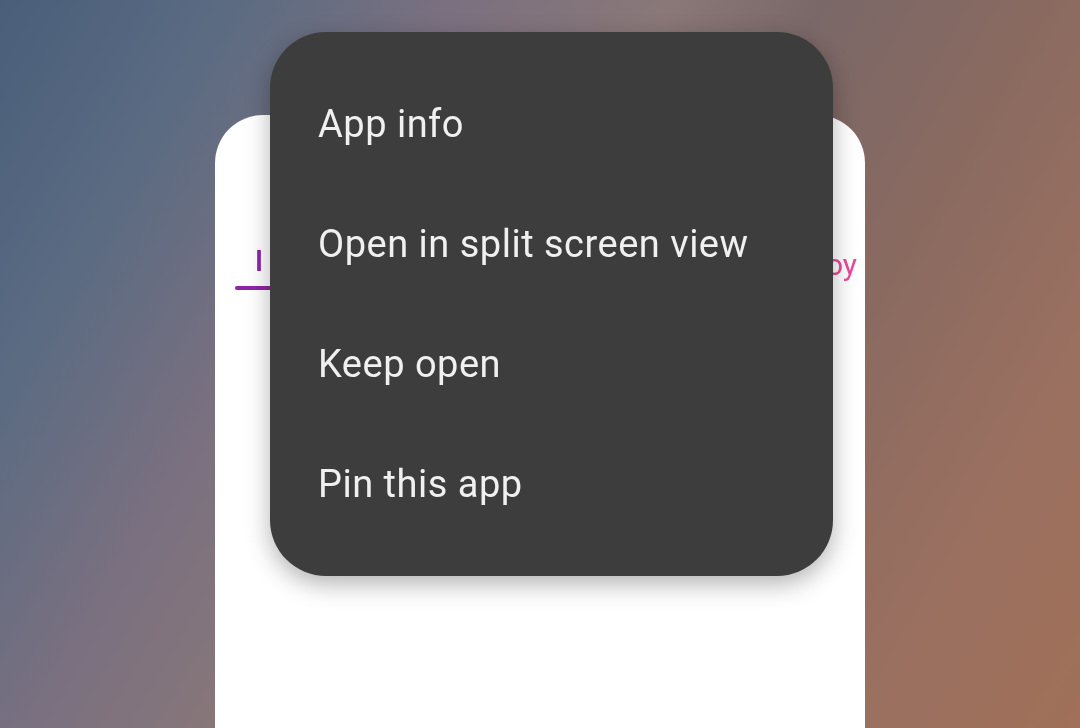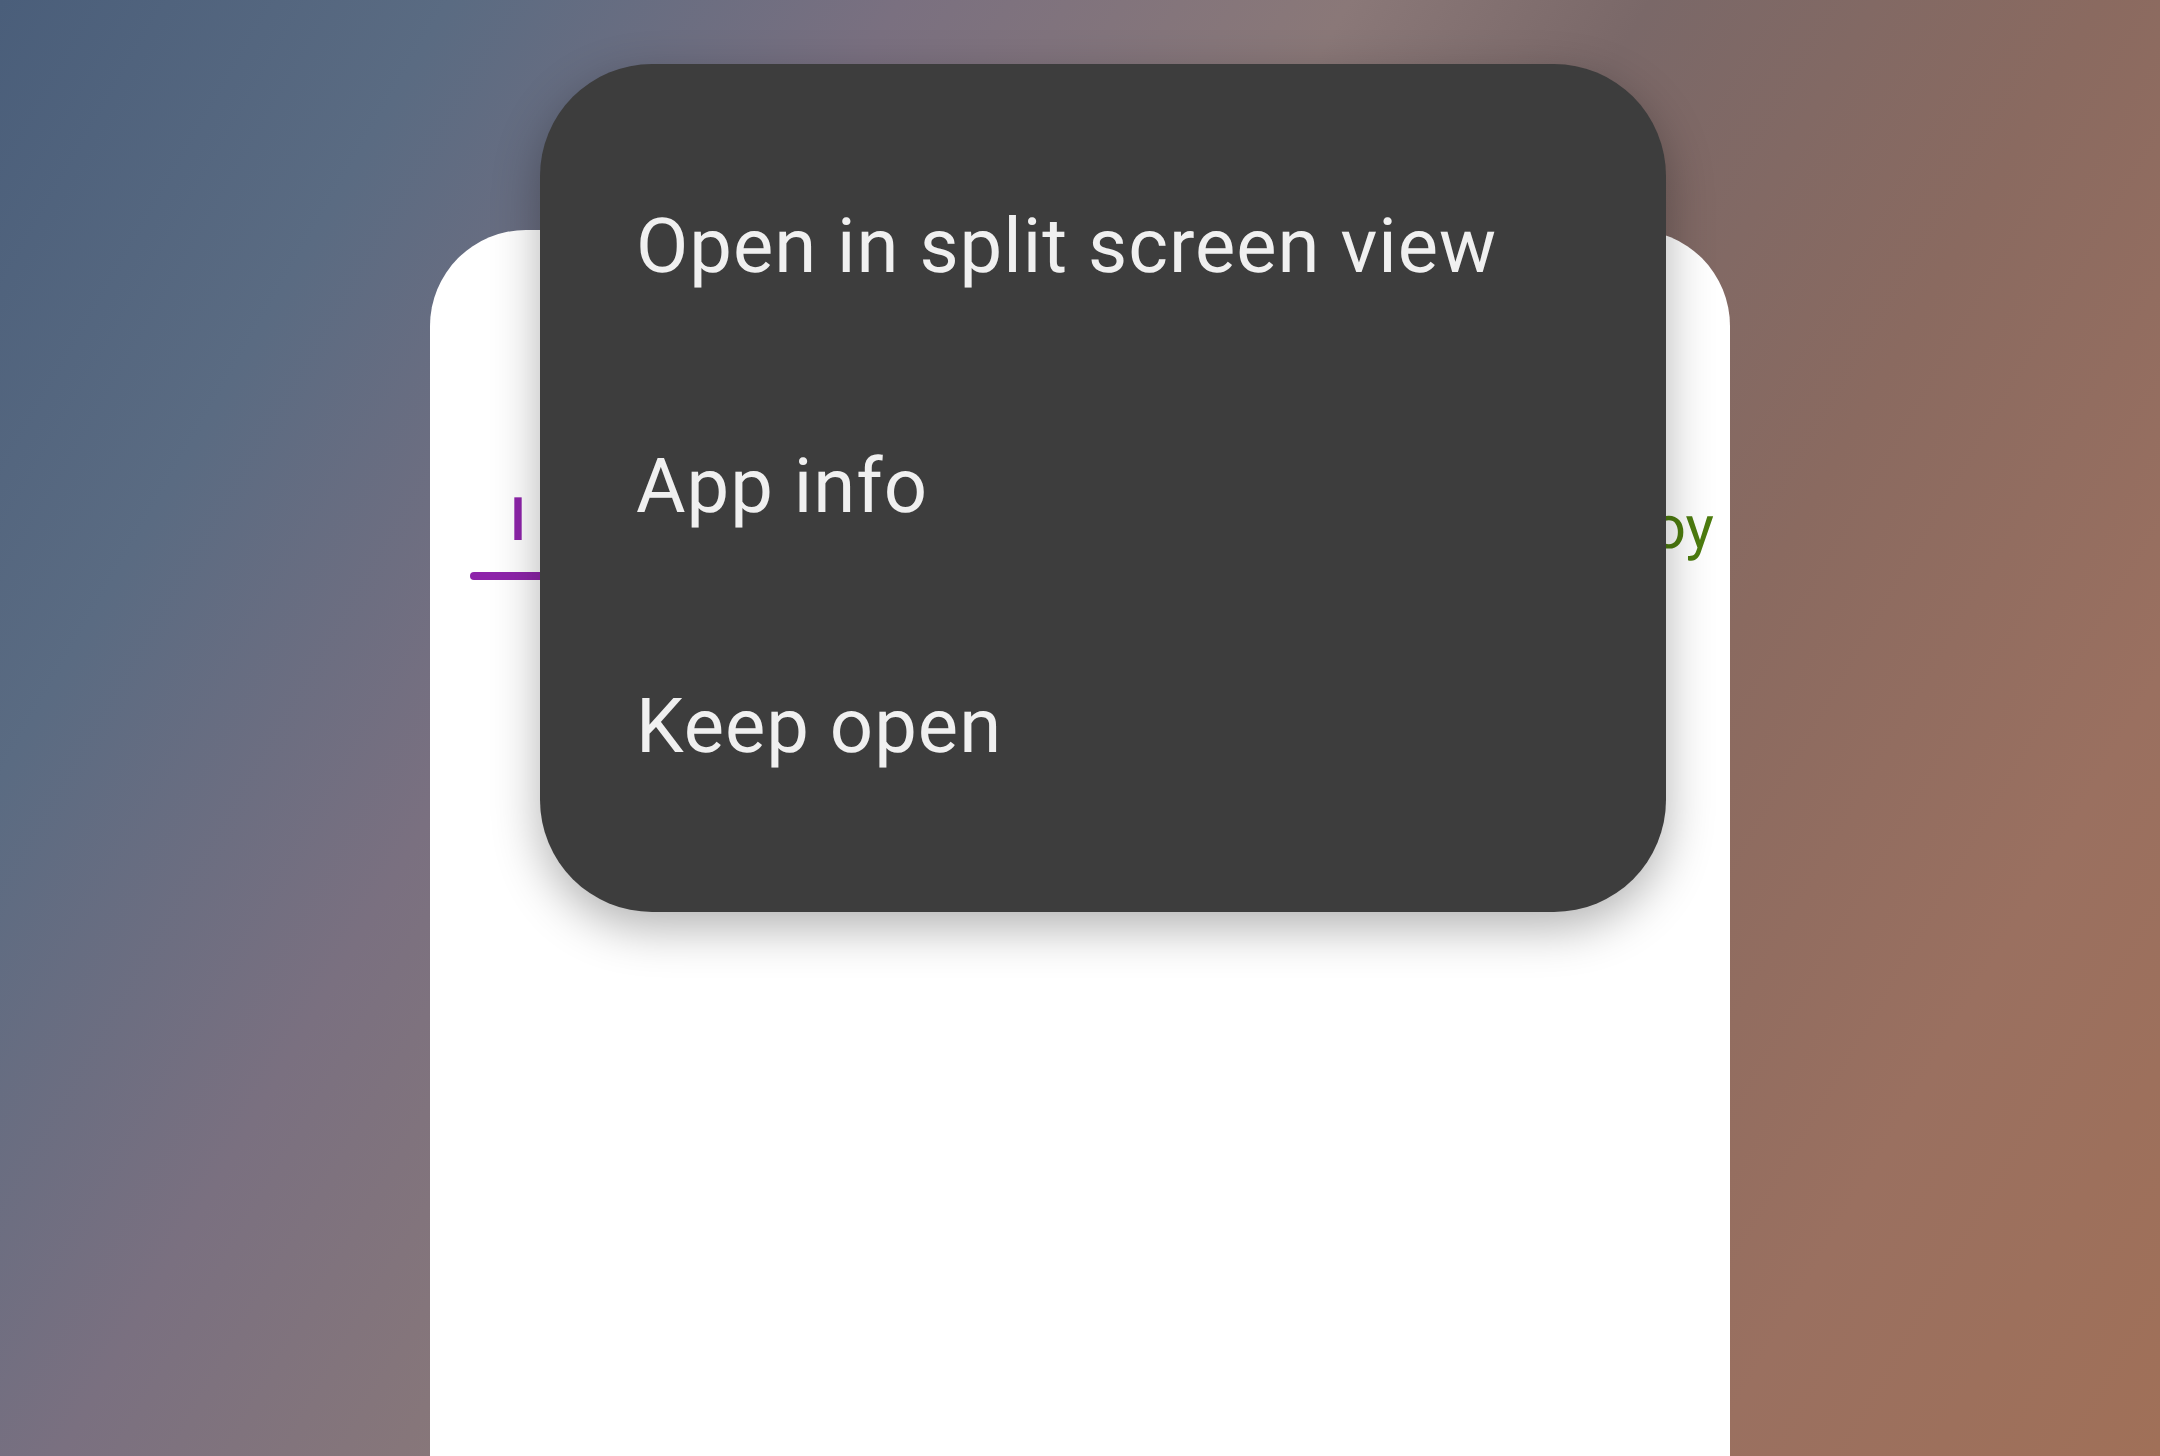--- a/index.html
+++ b/index.html
@@ -70,21 +70,21 @@
       width: 48px;
       height: 4px;
       background: #8e24aa;
       border-radius: 2px;
     }
     
     .tab-other {
       position: absolute;
       right: 0;
       bottom: 8px;
-      color: #4d7c0f;
+      color: #ec4899;
       font-size: 30px;
       padding: 0 8px;
     }
     
     .popup-menu {
       position: absolute;
       top: 32px;
       left: 270px;
       width: 563px;
       background: #3d3d3d;
@@ -122,21 +122,24 @@
       <div class="tab-underline"></div>
     </div>
     <div class="tab-other">
       <span>oy</span>
     </div>
   </div>
 </div>
 
 <div class="popup-menu">
   <div class="menu-item">
-    <span>Open in split screen view</span>
+    <span>App info</span>
   </div>
   <div class="menu-item">
-    <span>App info</span>
+    <span>Open in split screen view</span>
   </div>
   <div class="menu-item">
     <span>Keep open</span>
   </div>
+  <div class="menu-item">
+    <span>Pin this app</span>
+  </div>
 </div>
 
 </body></html>

